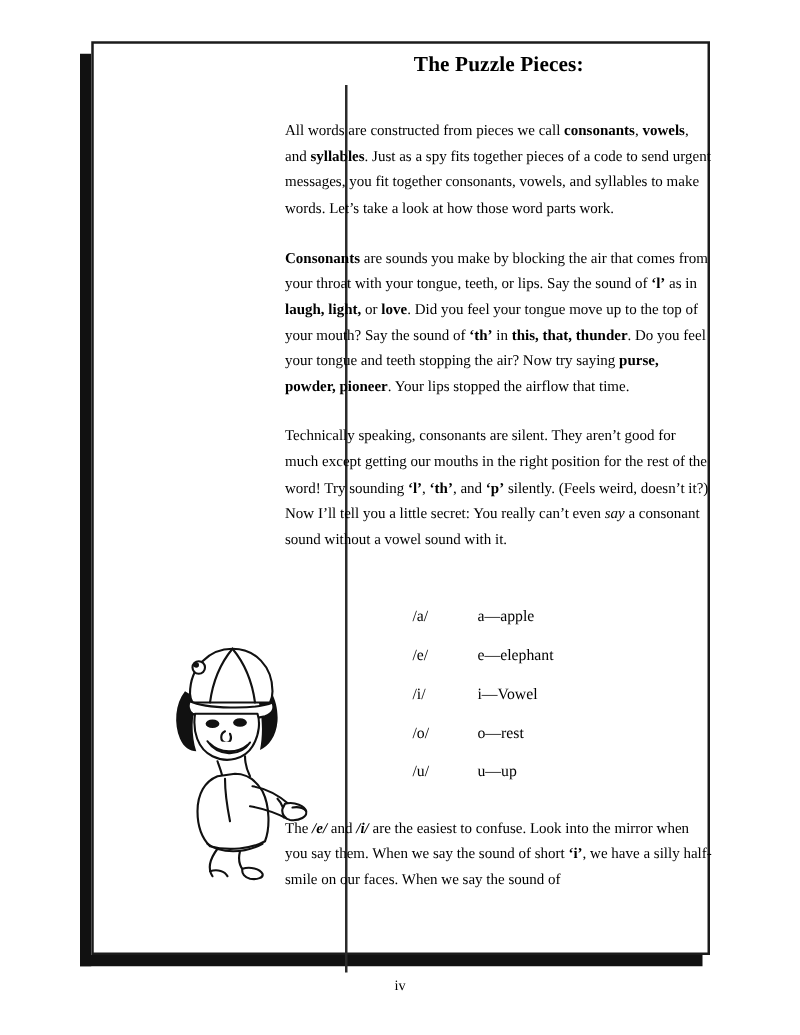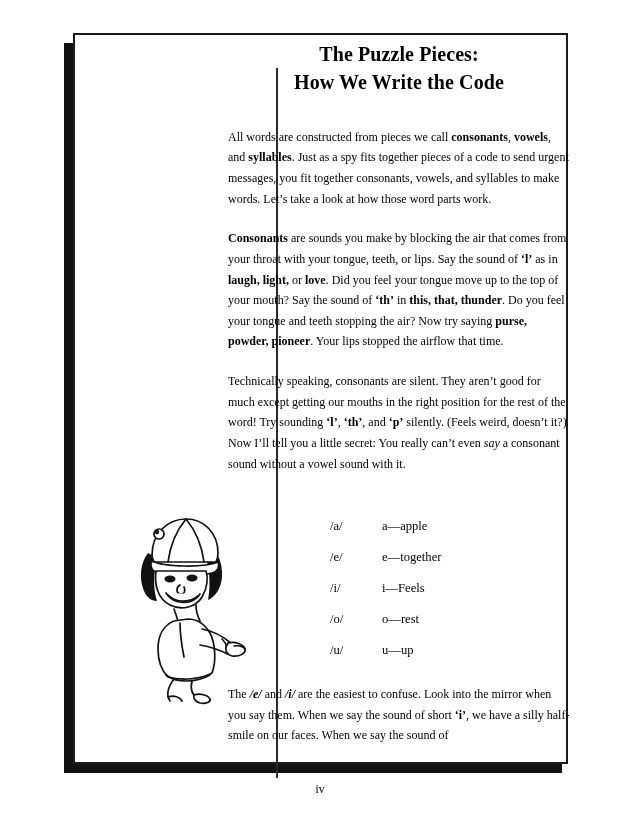--- a/index.html
+++ b/index.html
@@ -67,21 +67,21 @@
   #content {
     position: absolute;
     left: 228px;
     top: 40px;
     width: 342px;
   }
 
   .doc-title {
     text-align: center;
     font-weight: bold;
-    font-size: 20px;
+    font-size: 17px;
     line-height: 1.42;
     margin: 0 0 0 0;
     letter-spacing: 0.1px;
   }
   .doc-title .line2 { display: block; }
 
   .body-para {
     font-size: 12px;
     line-height: 1.72;
     margin: 0;
@@ -140,21 +140,20 @@
   <div class="shadow-left"></div>
   <div class="shadow-bottom"></div>
   <div class="frame-box"></div>
   <div class="divider-rule"></div>
 </div>
 
 <div id="content">
 
   <h1 class="doc-title">
     <span>The Puzzle Pieces:</span>
-    <span class="line2">How We Write the Code</span>
   </h1>
 
   <div class="para-gap" style="height:30px"></div>
 
   <p class="body-para"><span>All words are constructed from pieces we call </span><b>consonants</b><span>, </span><b>vowels</b><span>, and </span><b>syllables</b><span>.  Just as a spy fits together pieces of a code to send urgent messages, you fit together consonants, vowels, and syllables to make words. Let’s take a look at how those word parts work.</span></p>
 
   <div class="para-gap"></div>
 
   <p class="body-para"><b>Consonants</b><span> are sounds you make by blocking the air that comes from your throat with your tongue, teeth, or lips.  Say the sound of </span><b>‘l’</b><span> as in </span><b>laugh, light,</b><span> or </span><b>love</b><span>.  Did you feel your tongue move up to the top of your mouth?  Say the sound of </span><b>‘th’</b><span> in </span><b>this, that, thunder</b><span>.  Do you feel your tongue and teeth stopping the air?  Now try saying </span><b>purse, powder, pioneer</b><span>.  Your lips stopped the airflow that time.</span></p>
 
@@ -167,25 +166,25 @@
 
   <div class="para-gap" style="height:18px"></div>
 
   <ul class="vowel-list">
     <li class="vowel-row">
       <span class="vowel-symbol">/a/</span>
       <span class="vowel-word">a—apple</span>
     </li>
     <li class="vowel-row">
       <span class="vowel-symbol">/e/</span>
-      <span class="vowel-word">e—together</span>
+      <span class="vowel-word">e—elephant</span>
     </li>
     <li class="vowel-row">
       <span class="vowel-symbol">/i/</span>
-      <span class="vowel-word">i—Feels</span>
+      <span class="vowel-word">i—Vowel</span>
     </li>
     <li class="vowel-row">
       <span class="vowel-symbol">/o/</span>
       <span class="vowel-word">o—rest</span>
     </li>
     <li class="vowel-row">
       <span class="vowel-symbol">/u/</span>
       <span class="vowel-word">u—up</span>
     </li>
   </ul>

